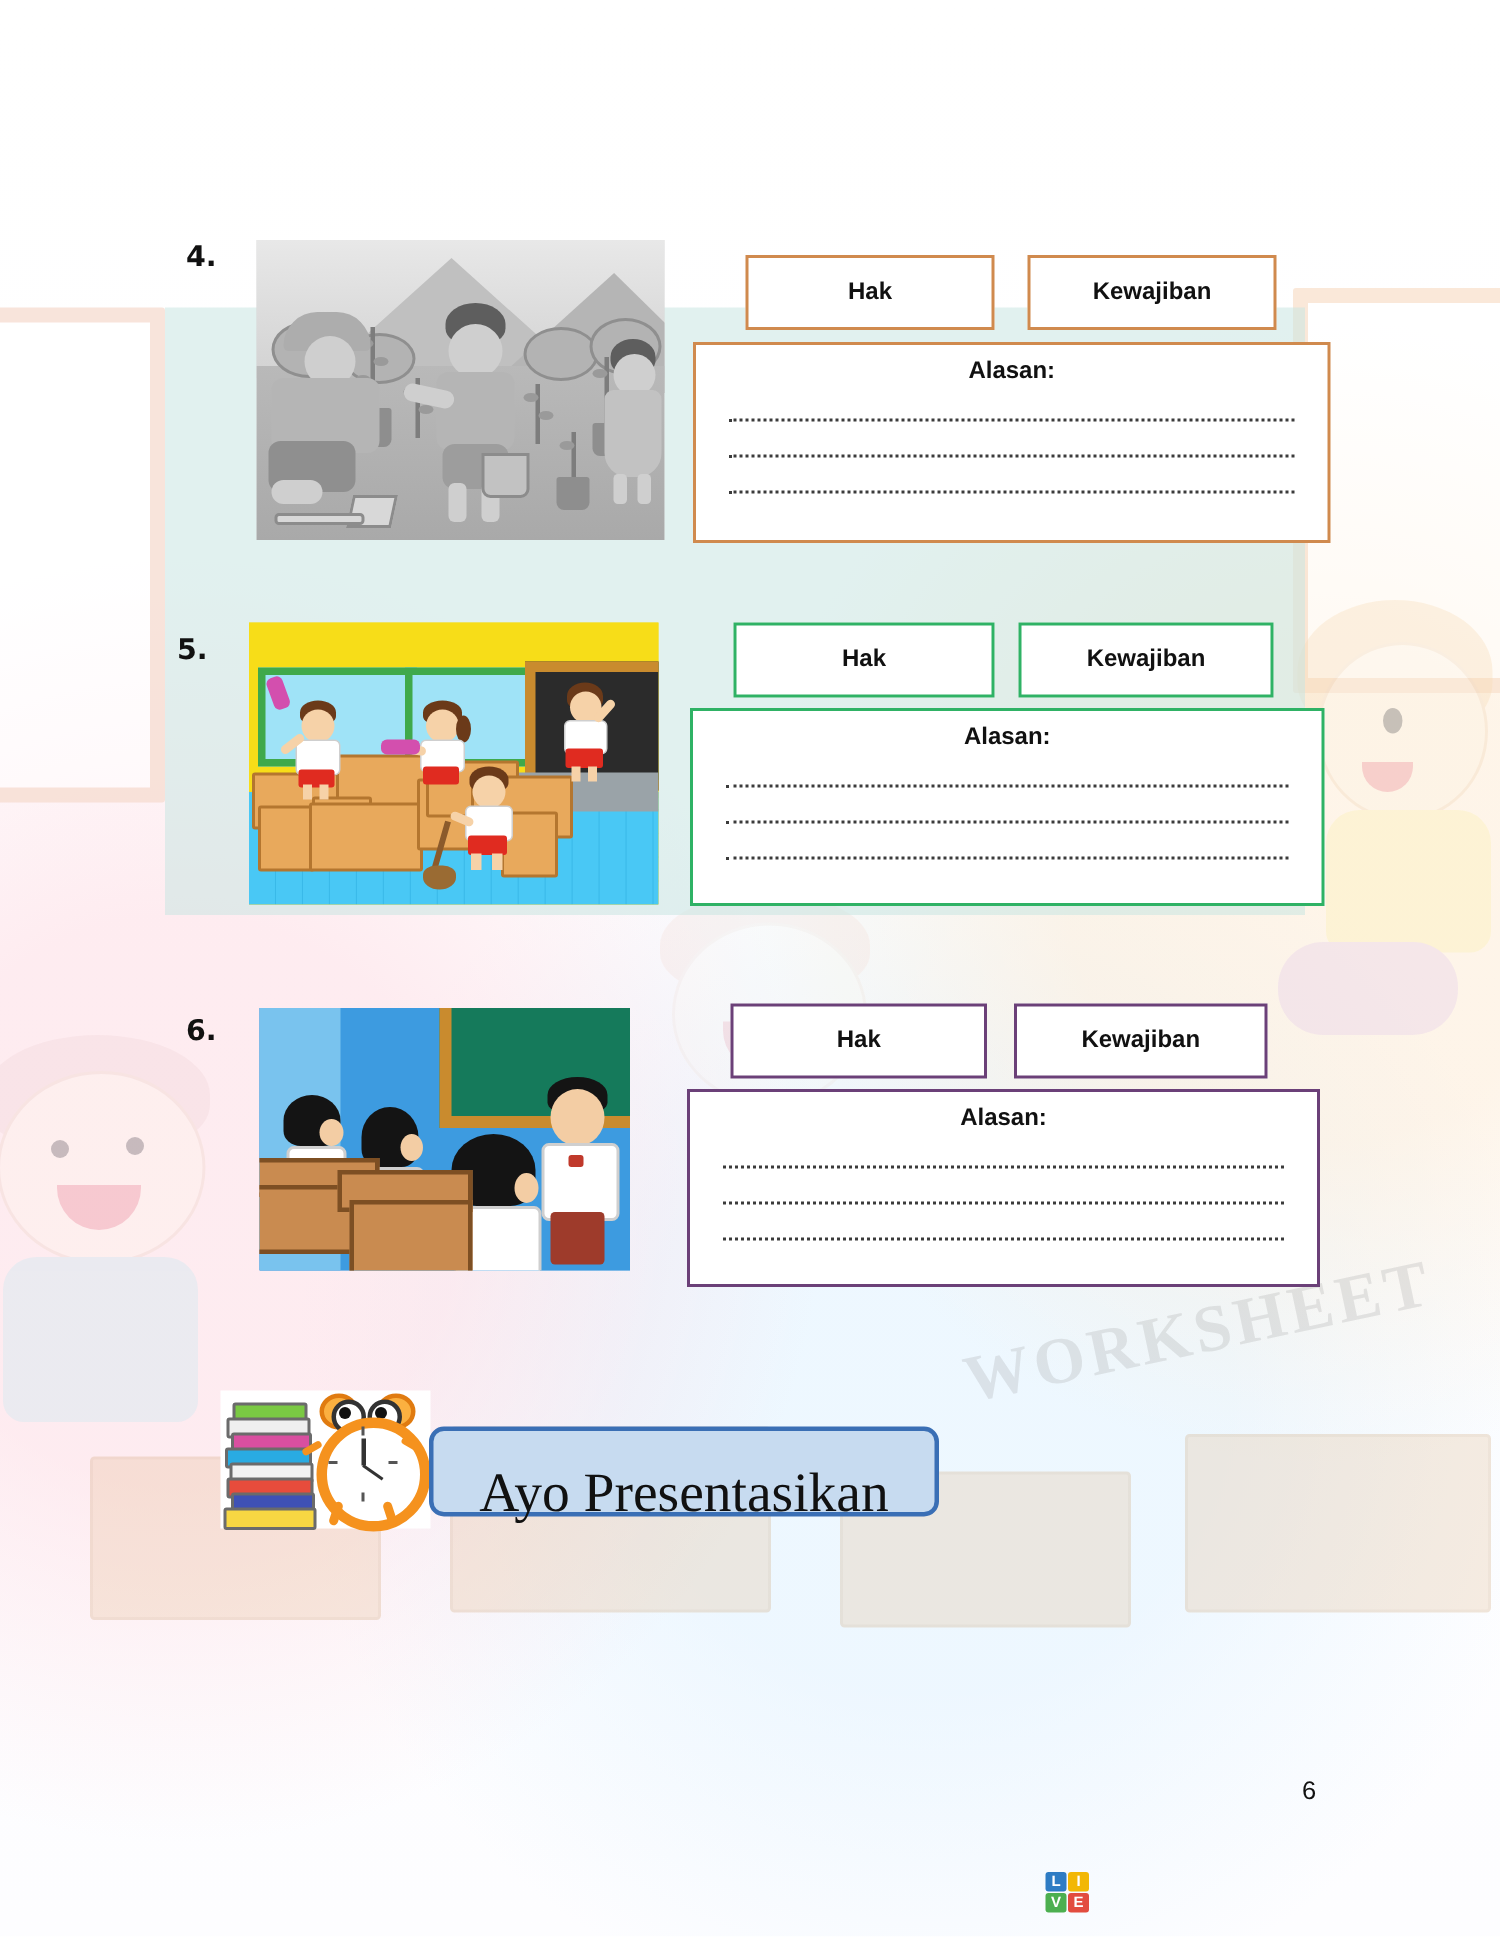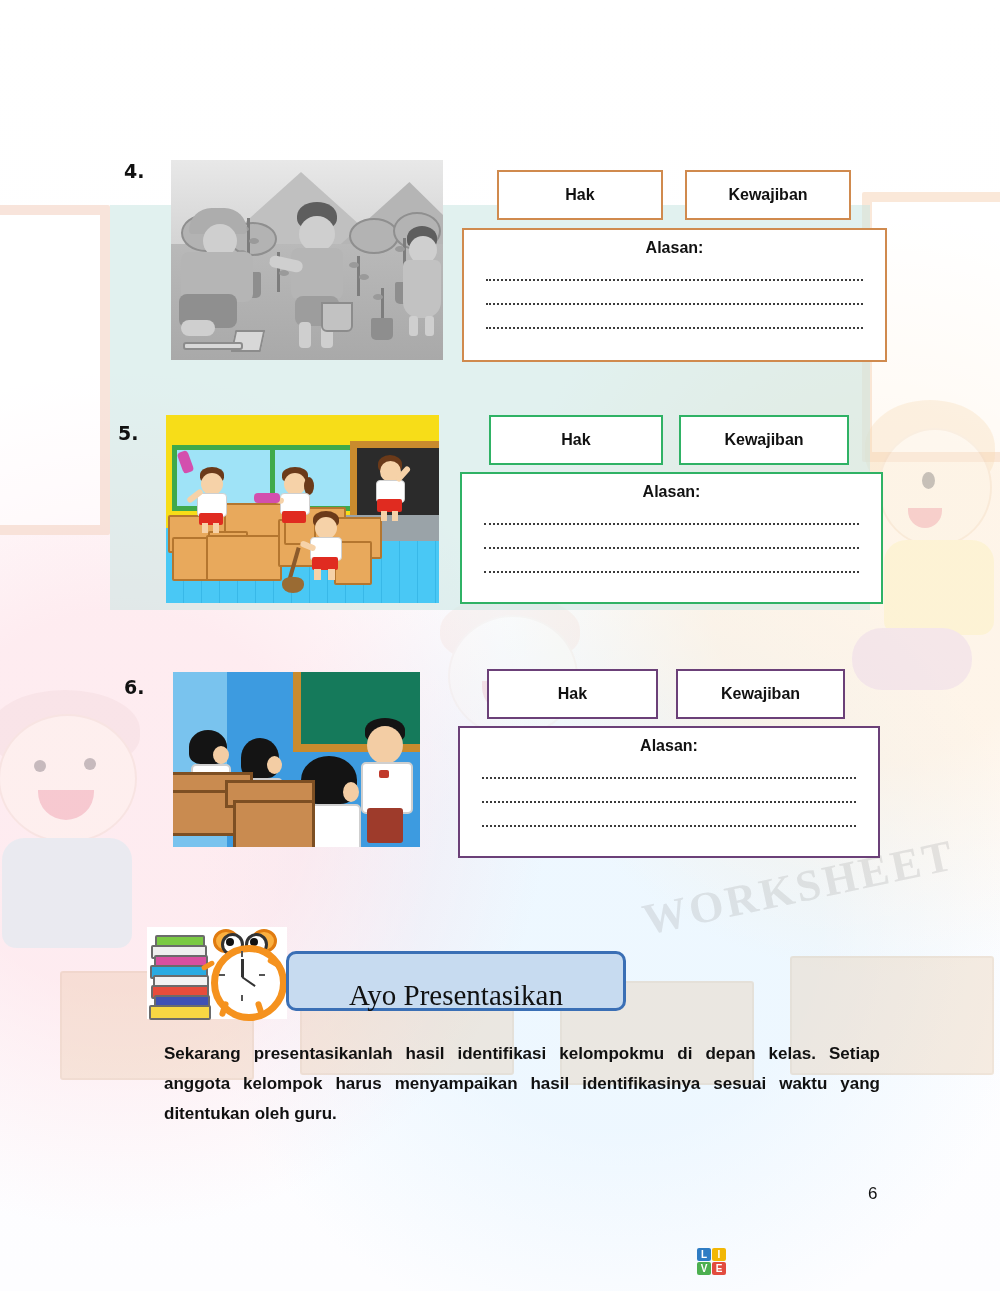--- a/index.html
+++ b/index.html
@@ -118,21 +118,21 @@
   .clock-bell{position:absolute;border-radius:50%;background:#FBB040;border:3px solid #E07B10;}
   .clock-eye{position:absolute;border-radius:50%;background:#fff;border:3px solid #333;}
   .clock-pupil{position:absolute;border-radius:50%;background:#111;}
   .clock-leg{position:absolute;background:#F5921E;border-radius:3px;}
   .clock-arm{position:absolute;background:#F5921E;border-radius:3px;}
   .hand{position:absolute;background:#333;transform-origin:bottom center;}
   .tick{position:absolute;background:#555;}
 
   .banner{position:absolute;background:#C7DBF0;border:3px solid #3A6FB5;border-radius:10px;
     display:flex;align-items:center;justify-content:center;}
-  .banner span{font-family:"Liberation Serif",serif;font-size:29px;color:#111;margin-top:28px;}
+  .banner span{font-family:"Liberation Serif",serif;font-size:37px;color:#111;margin-top:28px;}
 
   .para{position:absolute;font-size:17px;line-height:30px;color:#111;font-weight:600;
     text-align:justify;}
 
   .pagenum{position:absolute;font-size:17px;color:#111;}
 
   
   .lw{position:absolute;display:flex;align-items:center;}
   .lw-blocks{display:grid;grid-template-columns:repeat(2,14px);grid-template-rows:repeat(2,13px);gap:1px;margin-right:3px;}
   .lw-b{display:flex;align-items:center;justify-content:center;font-size:10px;font-weight:bold;color:#fff;border-radius:2px;}
@@ -434,21 +434,20 @@
       <div class="clock-arm" style="left:-2px;top:36px;width:14px;height:5px;transform:rotate(-30deg);"></div>
       <div class="clock-leg" style="left:18px;top:74px;width:6px;height:16px;transform:rotate(18deg);"></div>
       <div class="clock-leg" style="left:54px;top:74px;width:6px;height:16px;transform:rotate(-18deg);"></div>
     </div>
   </div>
 
   <div class="banner" style="left:286px;top:951px;width:334px;height:54px;">
     <span>Ayo Presentasikan</span>
   </div>
 
-  <div class="para" style="left:164px;top:1039px;width:716px;">Sekarang presentasikanlah hasil identifikasi kelompokmu di depan kelas. Setiap anggota kelompok harus menyampaikan hasil identifikasinya sesuai waktu yang ditentukan oleh guru.</div>
 
   <div class="pagenum" style="left:868px;top:1184px;">6</div>
 
   <div class="lw" style="left:697px;top:1248px;">
     <div class="lw-blocks">
       <div class="lw-b" style="background:#2E7CC4;">L</div>
       <div class="lw-b" style="background:#F2B705;">I</div>
       <div class="lw-b" style="background:#4CAF50;">V</div>
       <div class="lw-b" style="background:#E24C3F;">E</div>
     </div>

